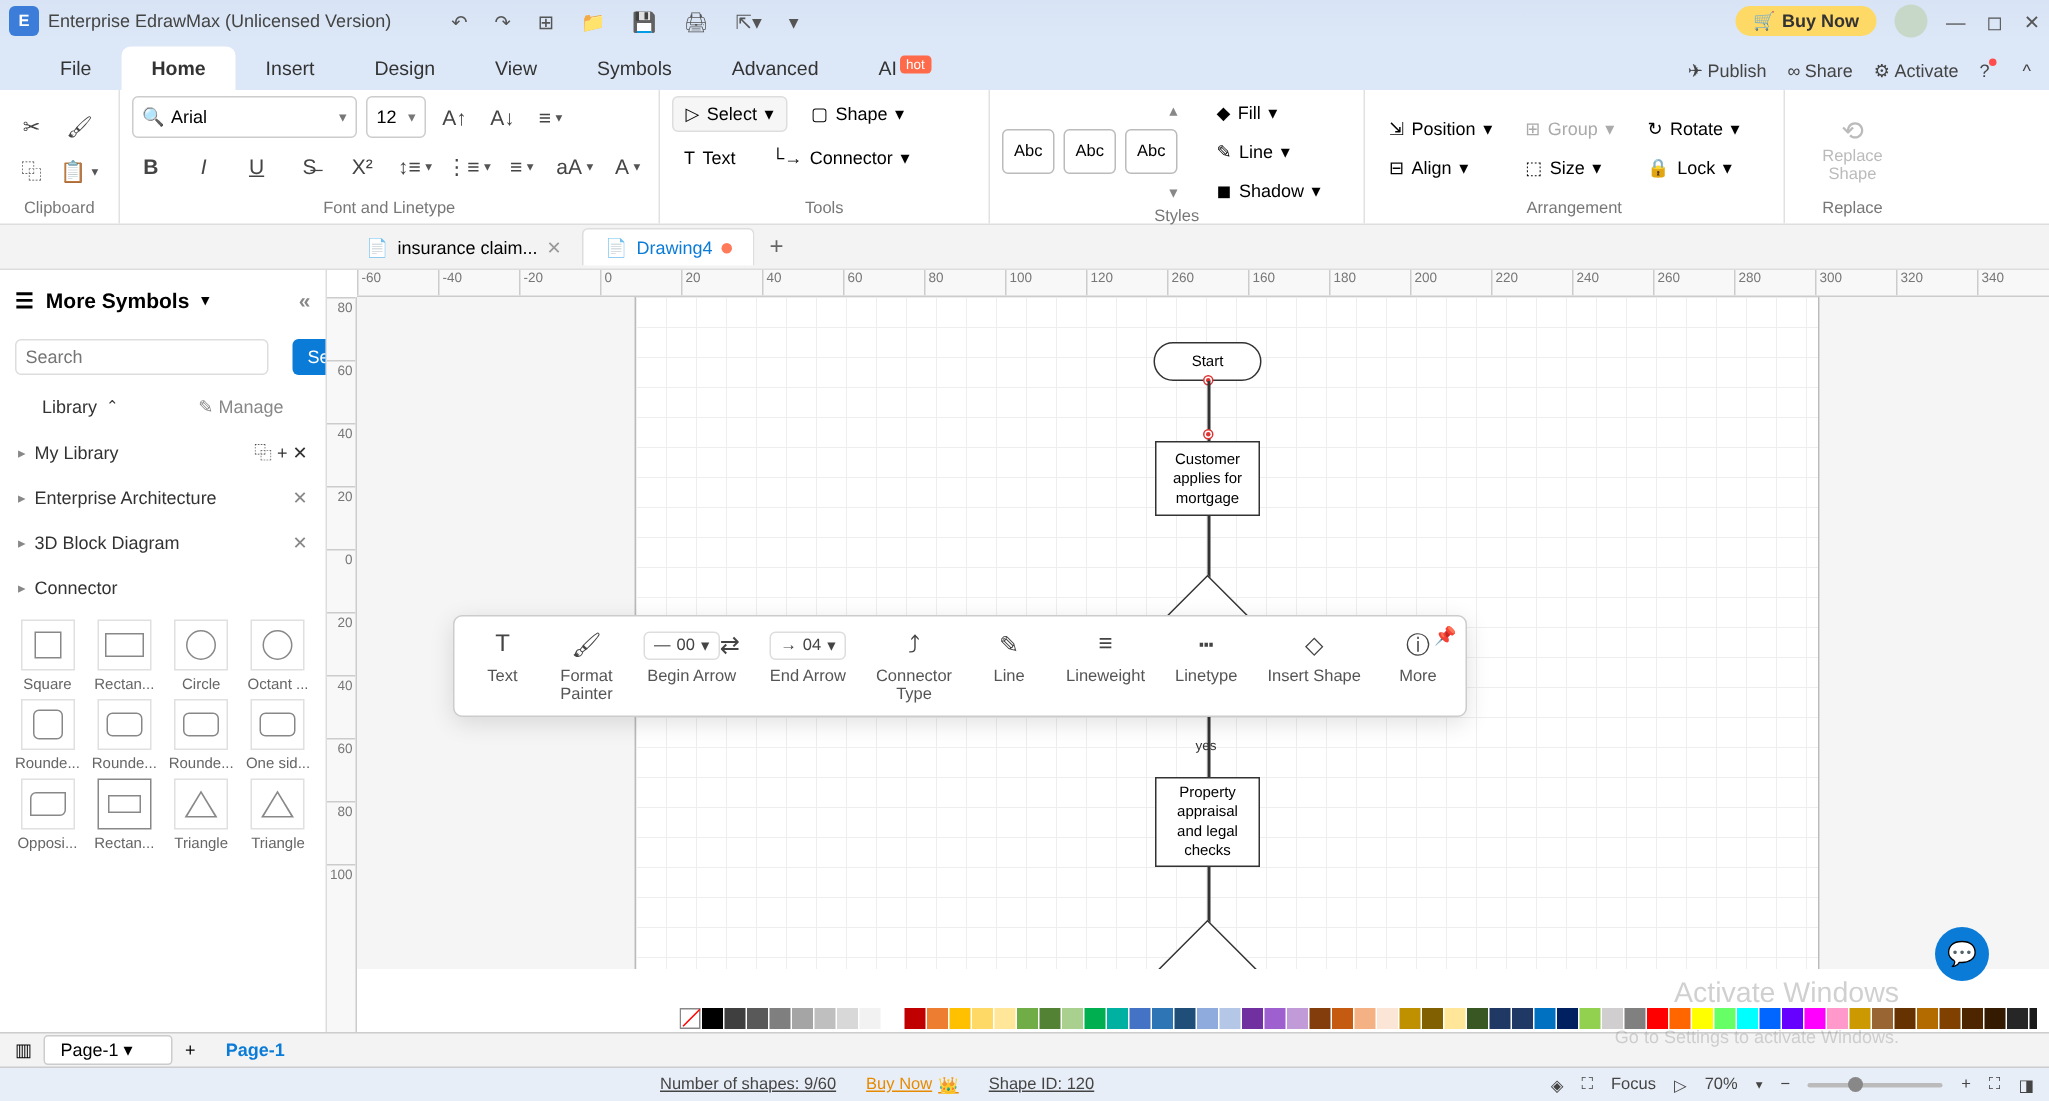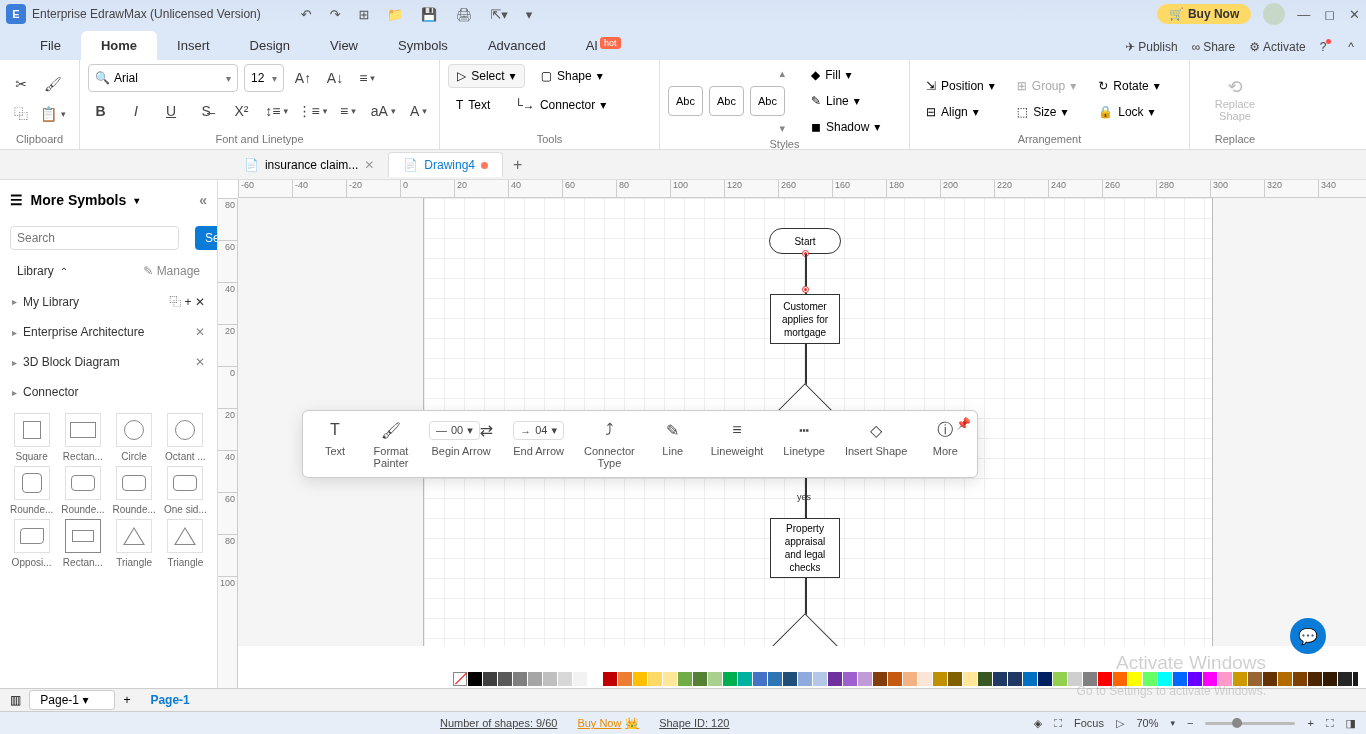--- a/index.html
+++ b/index.html
@@ -47,21 +47,21 @@
 .doc-tab .dirty { width:7px; height:7px; background:#ff7a59; border-radius:50%; }
 .add-tab { font-size:16px; color:#666; padding:0 10px; cursor:pointer; }
 
 
 .sidebar { position:absolute; left:0; top:180px; width:218px; bottom:46px; background:#fff; border-right:1px solid #ddd; display:flex; flex-direction:column; overflow:hidden; }
 .sb-header { height:40px; display:flex; align-items:center; padding:0 10px; font-size:14px; font-weight:600; gap:8px; }
 .sb-header .collapse { margin-left:auto; color:#888; }
 .sb-search { padding:6px 10px; display:flex; gap:16px; }
 .sb-search input { flex:1; border:1px solid #ddd; border-radius:4px; padding:4px 6px; font-size:12px; }
 .sb-search button { background:#0b7bd8; color:#fff; border:none; border-radius:4px; padding:4px 10px; font-size:12px; }
-.sb-row { padding:8px 17px; font-size:12px; display:flex; align-items:center; gap:6px; color:#333; cursor:pointer; }
+.sb-row { padding:8px 28px; font-size:12px; display:flex; align-items:center; gap:6px; color:#333; cursor:pointer; }
 .sb-row .icons { margin-left:auto; display:flex; gap:8px; color:#888; font-size:12px; }
 .sb-section { padding:8px 12px; font-size:12px; color:#333; display:flex; align-items:center; }
 .sb-section::before { content:"▸"; font-size:10px; margin-right:6px; color:#888; }
 .sb-section.open::before { content:"▾"; }
 .shapes-grid { display:grid; grid-template-columns:repeat(4,1fr); gap:4px; padding:6px 8px; }
 .shape-cell { display:flex; flex-direction:column; align-items:center; font-size:10px; color:#666; }
 .shape-preview { width:36px; height:34px; border:1px solid #e0e0e0; margin-bottom:4px; display:flex; align-items:center; justify-content:center; }
 .shape-preview .sq { width:18px; height:18px; border:1.5px solid #888; }
 .shape-preview .rect { width:26px; height:16px; border:1.5px solid #888; }
 .shape-preview .circ { width:20px; height:20px; border:1.5px solid #888; border-radius:50%; }

